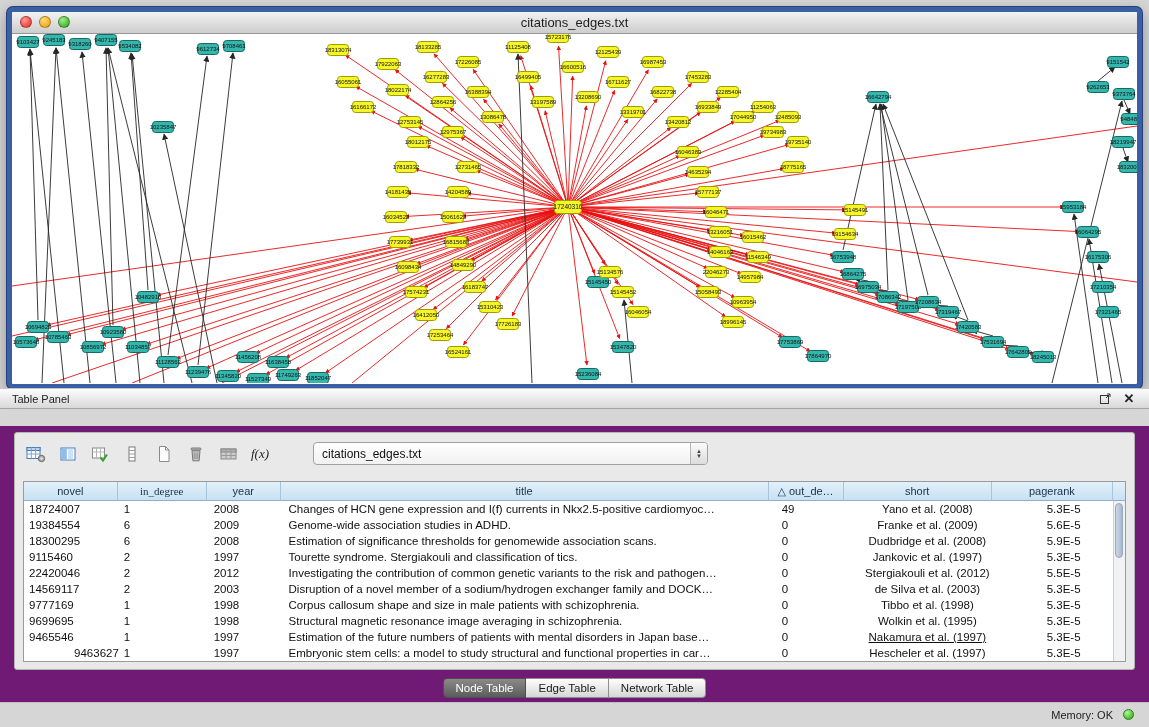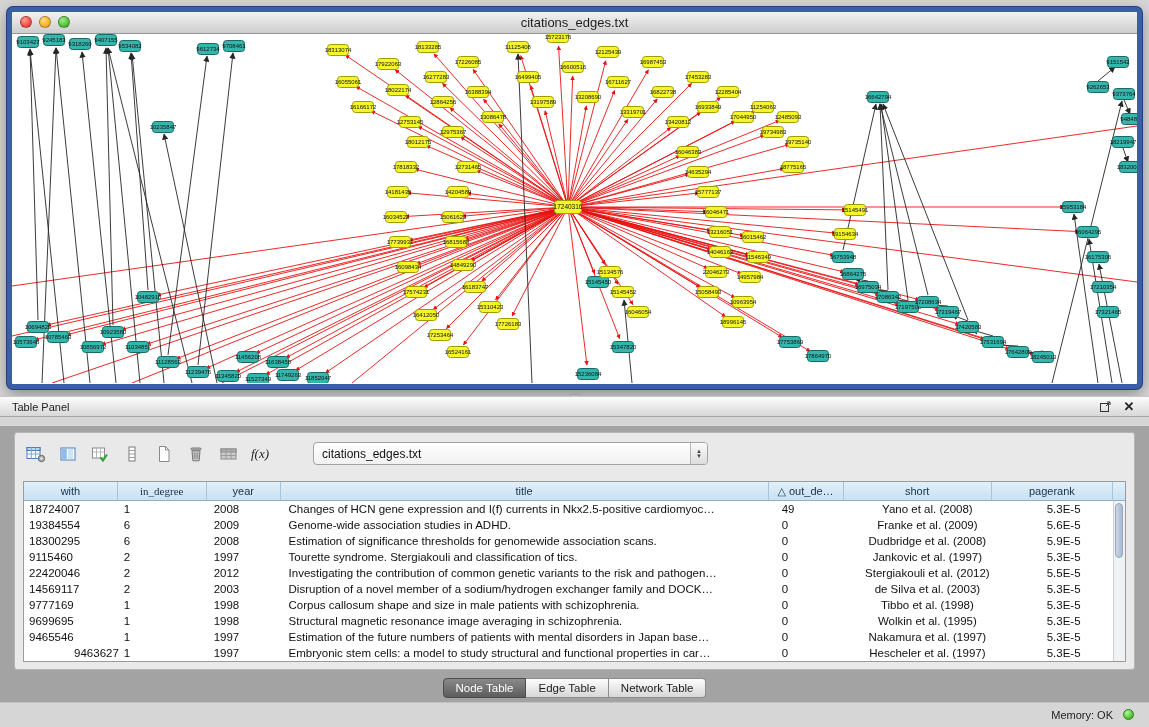--- a/index.html
+++ b/index.html
@@ -19,28 +19,28 @@
   .light.min{background:radial-gradient(circle at 35% 30%,#ffd97e,#f8b42e 60%,#d89a1e)}
   .light.zoom{background:radial-gradient(circle at 35% 30%,#a8e88e,#53c43a 60%,#3da02a)}
   .canvas{position:relative;width:1125px;height:349px;background:#ffffff;overflow:hidden}
   svg.net{width:100%;height:100%;display:block}
   svg.net text{font-family:"Liberation Sans",sans-serif}
 
   .grip{position:absolute;left:569px;top:394px;width:12px;height:6px;border-radius:3px;
     background:#bdbdbd;border:1px solid #9b9b9b}
 
   
-  .panel-header{position:absolute;left:0;top:396px;width:1149px;height:21px;
+  .panel-header{position:absolute;left:0;top:388px;width:1149px;height:21px;
     background:linear-gradient(#fcfcfc,#d8d8d8);border-top:1px solid #c6c6c6;border-bottom:1px solid #a5a5a5;
     display:flex;align-items:center;padding:0 12px;font-size:11px;color:#222}
   .panel-header .spacer{flex:1}
   .ph-icon{width:16px;height:16px;display:flex;align-items:center;justify-content:center;margin-left:8px;color:#333;cursor:default}
   .ph-close{font-size:13px;font-weight:bold;color:#222}
 
-  .panel-body{position:absolute;left:0;top:426px;width:1149px;height:276px;background:#a3a3a3}
+  .panel-body{position:absolute;left:0;top:426px;width:1149px;height:276px;background:#701a75}
   .panel-frame{position:absolute;left:14px;top:6px;width:1121px;height:238px;
     border:1px solid #b5b5b5;border-radius:3px;background:#e9e9e9}
 
   .toolbar{display:flex;align-items:center;padding:7px 8px 0 8px;height:34px}
   .tbtn{width:26px;height:24px;display:flex;align-items:center;justify-content:center;margin-right:6px;border-radius:3px}
   .fx{font-family:"Liberation Serif",serif;font-style:italic;font-size:13px;color:#222}
 
   .combo{margin-left:34px;width:395px;height:23px;border:1px solid #a2a2a2;border-radius:4px;
     background:linear-gradient(#ffffff,#f1f1f1);display:flex;align-items:center;position:relative;
     box-shadow:inset 0 1px 0 #fff}
@@ -812,21 +812,21 @@
         <span class="cval">citations_edges.txt</span>
         <span class="stepper">
             <span>▲</span>
             <span>▼</span>
           </span>
       </div>
     </div>
 
     <div class="dtable">
       <div class="thead">
-          <div class="th" style="width: 95px;">with</div>
+          <div class="th" style="width: 95px;">novel</div>
           <div class="th" style="width: 90px; font-family: Liberation Serif, serif;">in_degree</div>
           <div class="th" style="width: 75px;">year</div>
           <div class="th" style="width: 494px;">title</div>
           <div class="th" style="width: 76px;">△ out_de…</div>
           <div class="th" style="width: 150px;">short</div>
           <div class="th" style="width: 123px;">pagerank</div>
           <div class="th" style="width: 12px; border-right: none;"></div>
         </div>
       <div class="tbody">
           <div class="tr">
@@ -900,21 +900,21 @@
             <div class="td" style="width: 76px;">0</div>
             <div class="td center" style="width: 150px;">Wolkin et al. (1995)</div>
             <div class="td center" style="width: 123px;">5.3E-5</div>
           </div>
           <div class="tr">
             <div class="td" style="width: 95px;">9465546</div>
             <div class="td" style="width: 90px;">1</div>
             <div class="td" style="width: 75px;">1997</div>
             <div class="td" style="width: 494px;">Estimation of the future numbers of patients with mental disorders in Japan base…</div>
             <div class="td" style="width: 76px;">0</div>
-            <div class="td center" style="width: 150px;">Nakamura et al. (1997)</div>
+            <div class="td center" style="width: 150px; text-decoration: underline;">Nakamura et al. (1997)</div>
             <div class="td center" style="width: 123px;">5.3E-5</div>
           </div>
           <div class="tr">
             <div class="td" style="width: 95px; text-align: right;">9463627</div>
             <div class="td" style="width: 90px;">1</div>
             <div class="td" style="width: 75px;">1997</div>
             <div class="td" style="width: 494px;">Embryonic stem cells: a model to study structural and functional properties in car…</div>
             <div class="td" style="width: 76px;">0</div>
             <div class="td center" style="width: 150px;">Hescheler et al. (1997)</div>
             <div class="td center" style="width: 123px;">5.3E-5</div>

